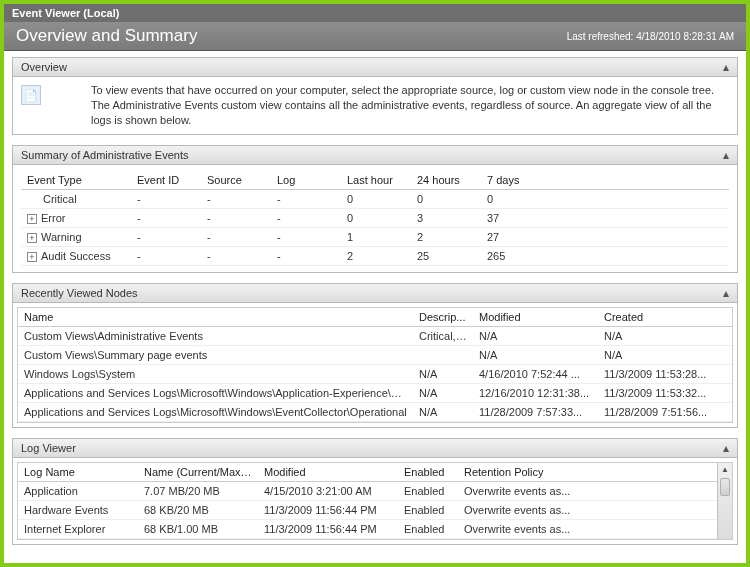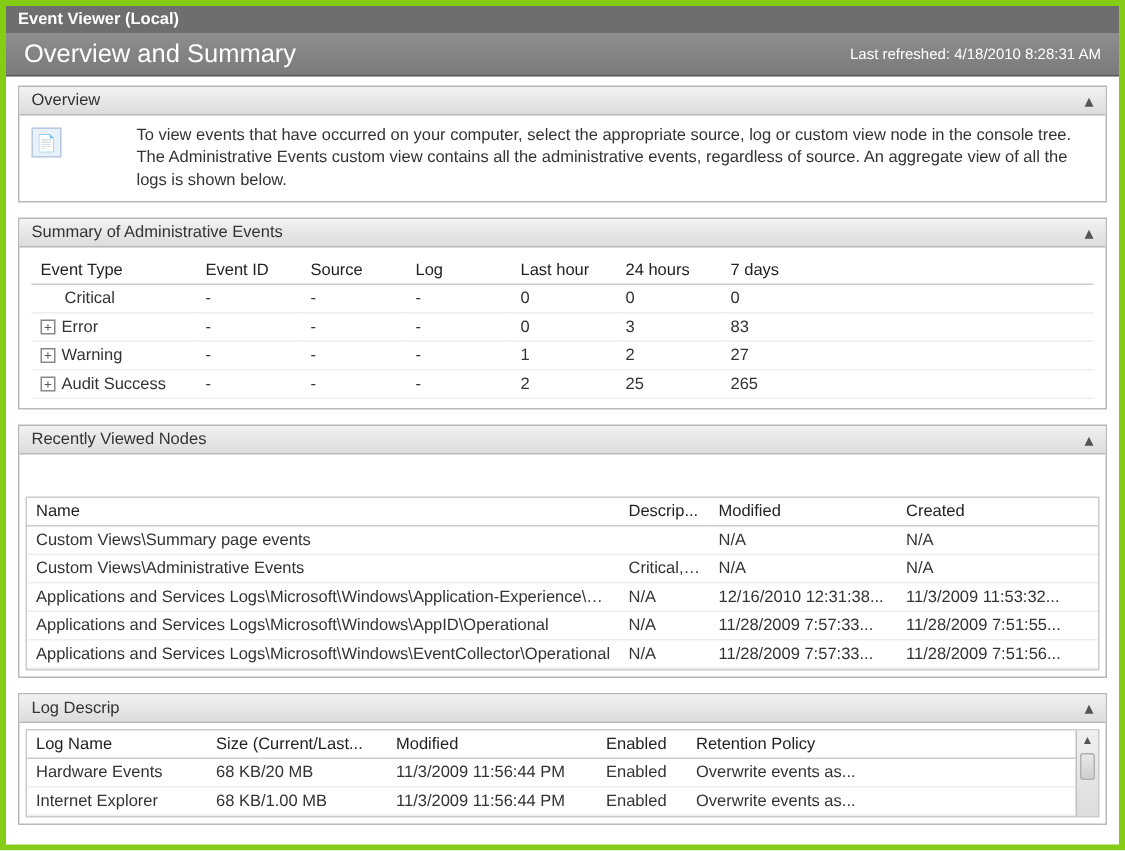--- a/index.html
+++ b/index.html
@@ -123,21 +123,21 @@
                 <td class="right">0</td>
                 <td class="right">0</td>
               </tr>
               <tr>
                 <td><span class="exp">+</span><span>Error</span></td>
                 <td>-</td>
                 <td>-</td>
                 <td>-</td>
                 <td class="right">0</td>
                 <td class="right">3</td>
-                <td class="right">83</td>
+                <td class="right">37</td>
               </tr>
               <tr>
                 <td><span class="exp">+</span><span>Warning</span></td>
                 <td>-</td>
                 <td>-</td>
                 <td>-</td>
                 <td class="right">1</td>
                 <td class="right">2</td>
                 <td class="right">27</td>
               </tr>
@@ -153,100 +153,107 @@
             </tbody>
         </table>
       </div>
     </div>
 
     <div class="panel">
       <div class="panel-header">
         <span>Recently Viewed Nodes</span>
         <span class="chevron">▴</span>
       </div>
-      <div class="panel-body" style="padding:2px;margin-top:24px;">
+      <div class="panel-body" style="padding:2px;">
         <div class="recent-wrap">
           <table class="data">
             <colgroup>
                 <col style="width:395px">
                 <col style="width:60px">
                 <col style="width:125px">
                 <col>
               </colgroup>
             <thead>
               <tr>
                 <th>Name</th>
                 <th>Descrip...</th>
                 <th>Modified</th>
                 <th>Created</th>
               </tr>
             </thead>
             <tbody id="recent-rows">
                 <tr>
+                  <td>Custom Views\Administrative Events</td>
+                  <td>Critical, ...</td>
+                  <td>N/A</td>
+                  <td>N/A</td>
+                </tr>
+                <tr>
                   <td>Custom Views\Summary page events</td>
                   <td></td>
                   <td>N/A</td>
                   <td>N/A</td>
                 </tr>
                 <tr>
-                  <td>Custom Views\Administrative Events</td>
-                  <td>Critical, ...</td>
-                  <td>N/A</td>
-                  <td>N/A</td>
+                  <td>Windows Logs\System</td>
+                  <td>N/A</td>
+                  <td>4/16/2010 7:52:44 ...</td>
+                  <td>11/3/2009 11:53:28...</td>
                 </tr>
                 <tr>
                   <td>Applications and Services Logs\Microsoft\Windows\Application-Experience\Program-Inventory</td>
                   <td>N/A</td>
                   <td>12/16/2010 12:31:38...</td>
                   <td>11/3/2009 11:53:32...</td>
-                </tr>
-                <tr>
-                  <td>Applications and Services Logs\Microsoft\Windows\AppID\Operational</td>
-                  <td>N/A</td>
-                  <td>11/28/2009 7:57:33...</td>
-                  <td>11/28/2009 7:51:55...</td>
                 </tr>
                 <tr>
                   <td>Applications and Services Logs\Microsoft\Windows\EventCollector\Operational</td>
                   <td>N/A</td>
                   <td>11/28/2009 7:57:33...</td>
                   <td>11/28/2009 7:51:56...</td>
                 </tr>
               </tbody>
           </table>
         </div>
       </div>
     </div>
 
     <div class="panel">
       <div class="panel-header">
-        <span>Log Descrip</span>
+        <span>Log Viewer</span>
         <span class="chevron">▴</span>
       </div>
       <div class="panel-body" style="padding:2px;">
         <div class="log-wrap scroll-fake">
           <div style="padding-right:15px;">
             <table class="data">
               <colgroup>
                   <col style="width:120px">
                   <col style="width:120px">
                   <col style="width:140px">
                   <col style="width:60px">
                   <col>
                 </colgroup>
               <thead>
                 <tr>
                   <th>Log Name</th>
-                  <th>Size (Current/Last...</th>
+                  <th>Name (Current/Maxi...</th>
                   <th>Modified</th>
                   <th>Enabled</th>
                   <th>Retention Policy</th>
                 </tr>
               </thead>
               <tbody id="log-rows">
+                  <tr>
+                    <td>Application</td>
+                    <td>7.07 MB/20 MB</td>
+                    <td>4/15/2010 3:21:00 AM</td>
+                    <td>Enabled</td>
+                    <td>Overwrite events as...</td>
+                  </tr>
                   <tr>
                     <td>Hardware Events</td>
                     <td>68 KB/20 MB</td>
                     <td>11/3/2009 11:56:44 PM</td>
                     <td>Enabled</td>
                     <td>Overwrite events as...</td>
                   </tr>
                   <tr>
                     <td>Internet Explorer</td>
                     <td>68 KB/1.00 MB</td>

